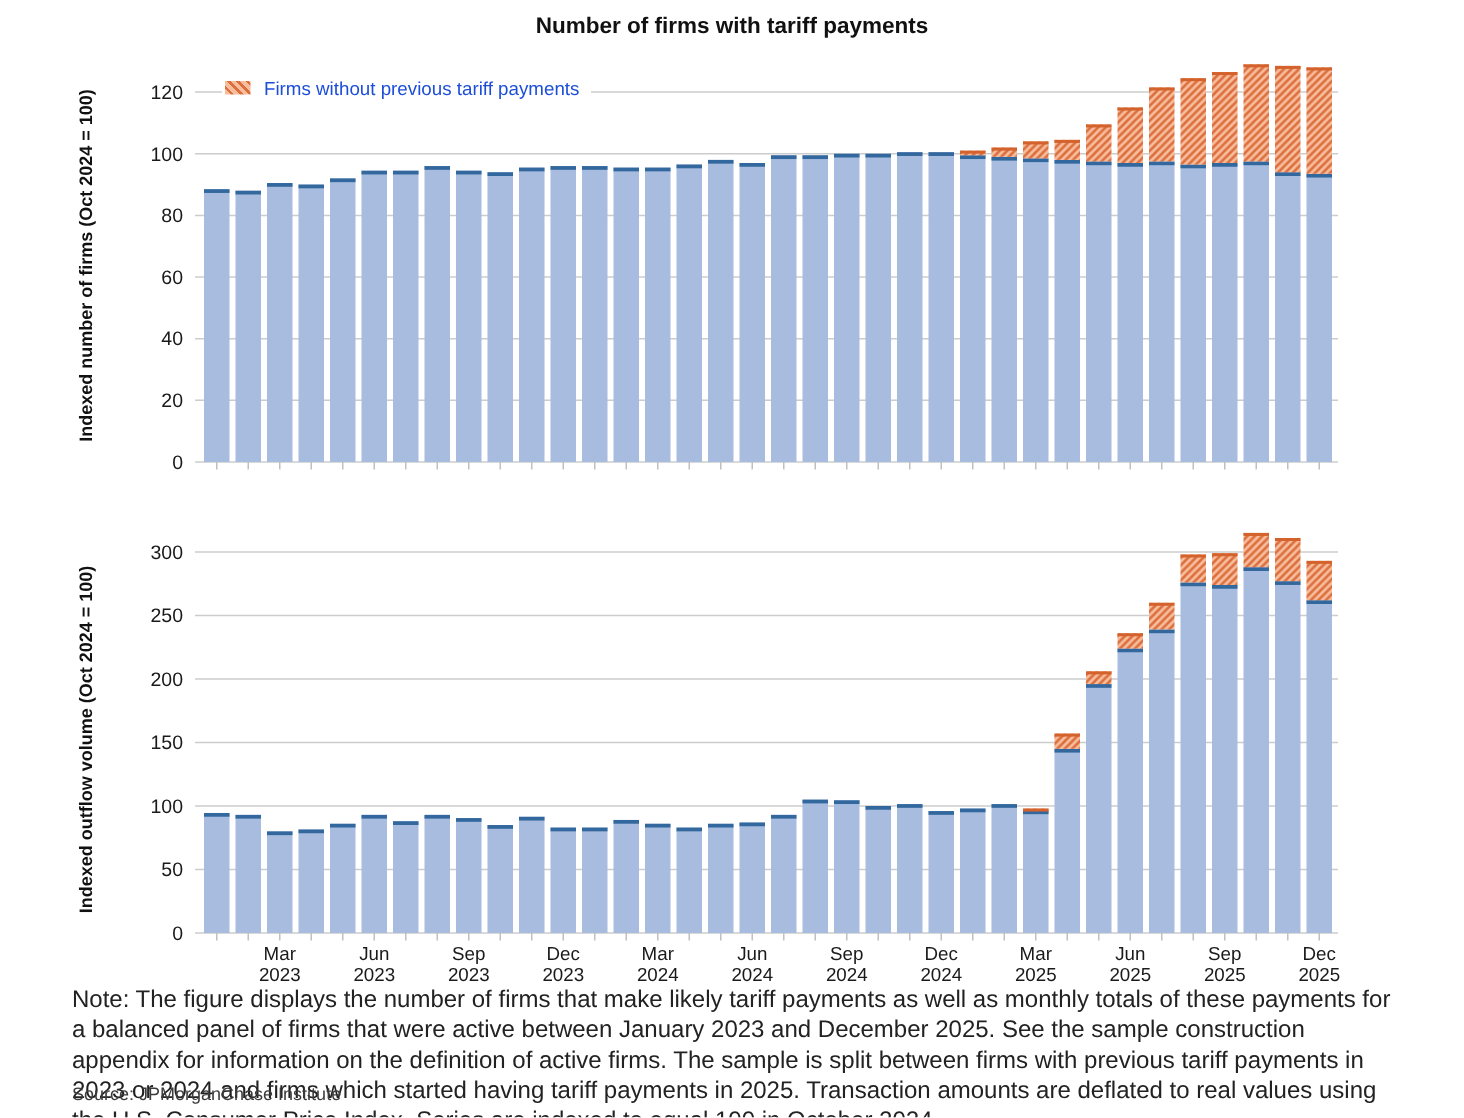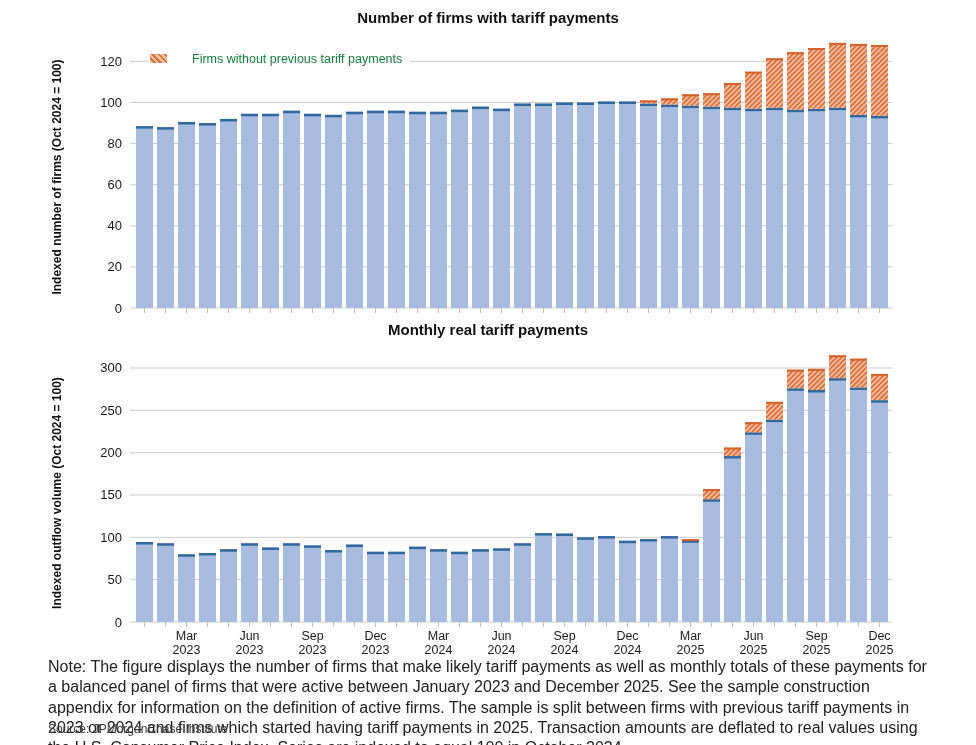--- a/index.html
+++ b/index.html
@@ -12,21 +12,21 @@
   #ylabel1{left:-93px;top:170px;}
   #ylabel2{left:-93px;top:486px;}
   svg{position:absolute;left:0;display:block;}
   #chart1{top:32px;}
   #chart2{top:344px;}
   .legend{position:absolute;left:148px;top:49px;background:#fff;padding:1px 8px 2px 2px;}
   .legend-row{display:flex;align-items:center;height:17px;}
   .legend-swatch{width:17px;height:9px;margin-right:9px;flex:0 0 auto;}
   .swatch-orange{background:repeating-linear-gradient(45deg,#f7bd9d,#f7bd9d 2.6px,#dc6f3e 2.6px,#dc6f3e 4.4px);}
   .swatch-blue{background:#a7bcdf;border-top:3px solid #33689e;height:7px;}
-  .legend-label{font-size:12.5px;color:#15803d;white-space:nowrap;margin-left:16px;}
+  .legend-label{font-size:12.5px;color:#1d4ed8;white-space:nowrap;}
   .note{position:absolute;left:48px;top:657px;width:888px;font-size:16px;line-height:1.27;color:#222;}
   .source{position:absolute;left:48px;top:722px;font-size:12px;color:#3c3c3c;}
 </style>
 </head>
 <body>
 
 <div class="figure">
 
   <div class="chart-title" id="title1">Number of firms with tariff payments</div>
 
@@ -259,21 +259,20 @@
       <line x1="879.5" y1="276" x2="879.5" y2="281" stroke="#c0c0c0" stroke-width="1"></line>
     </svg>
 
   <div class="legend">
     <div class="legend-row">
       <span class="legend-swatch swatch-orange"></span>
       <span class="legend-label">Firms without previous tariff payments</span>
     </div>
   </div>
 
-  <div class="chart-title" id="title2">Monthly real tariff payments</div>
 
   <div class="y-label" id="ylabel2">Indexed outflow volume (Oct 2024 = 100)</div>
 
   <svg id="chart2" width="976" height="312" viewBox="0 0 976 312">
     <defs>
       <pattern id="hatch2" width="5" height="5" patternUnits="userSpaceOnUse">
         <rect width="5" height="5" fill="#f7bd9d"></rect>
         <path d="M-1,1 l2,-2 M0,5 l5,-5 M4,6 l2,-2" stroke="#dc6f3e" stroke-width="1.7"></path>
       </pattern>
     </defs>

